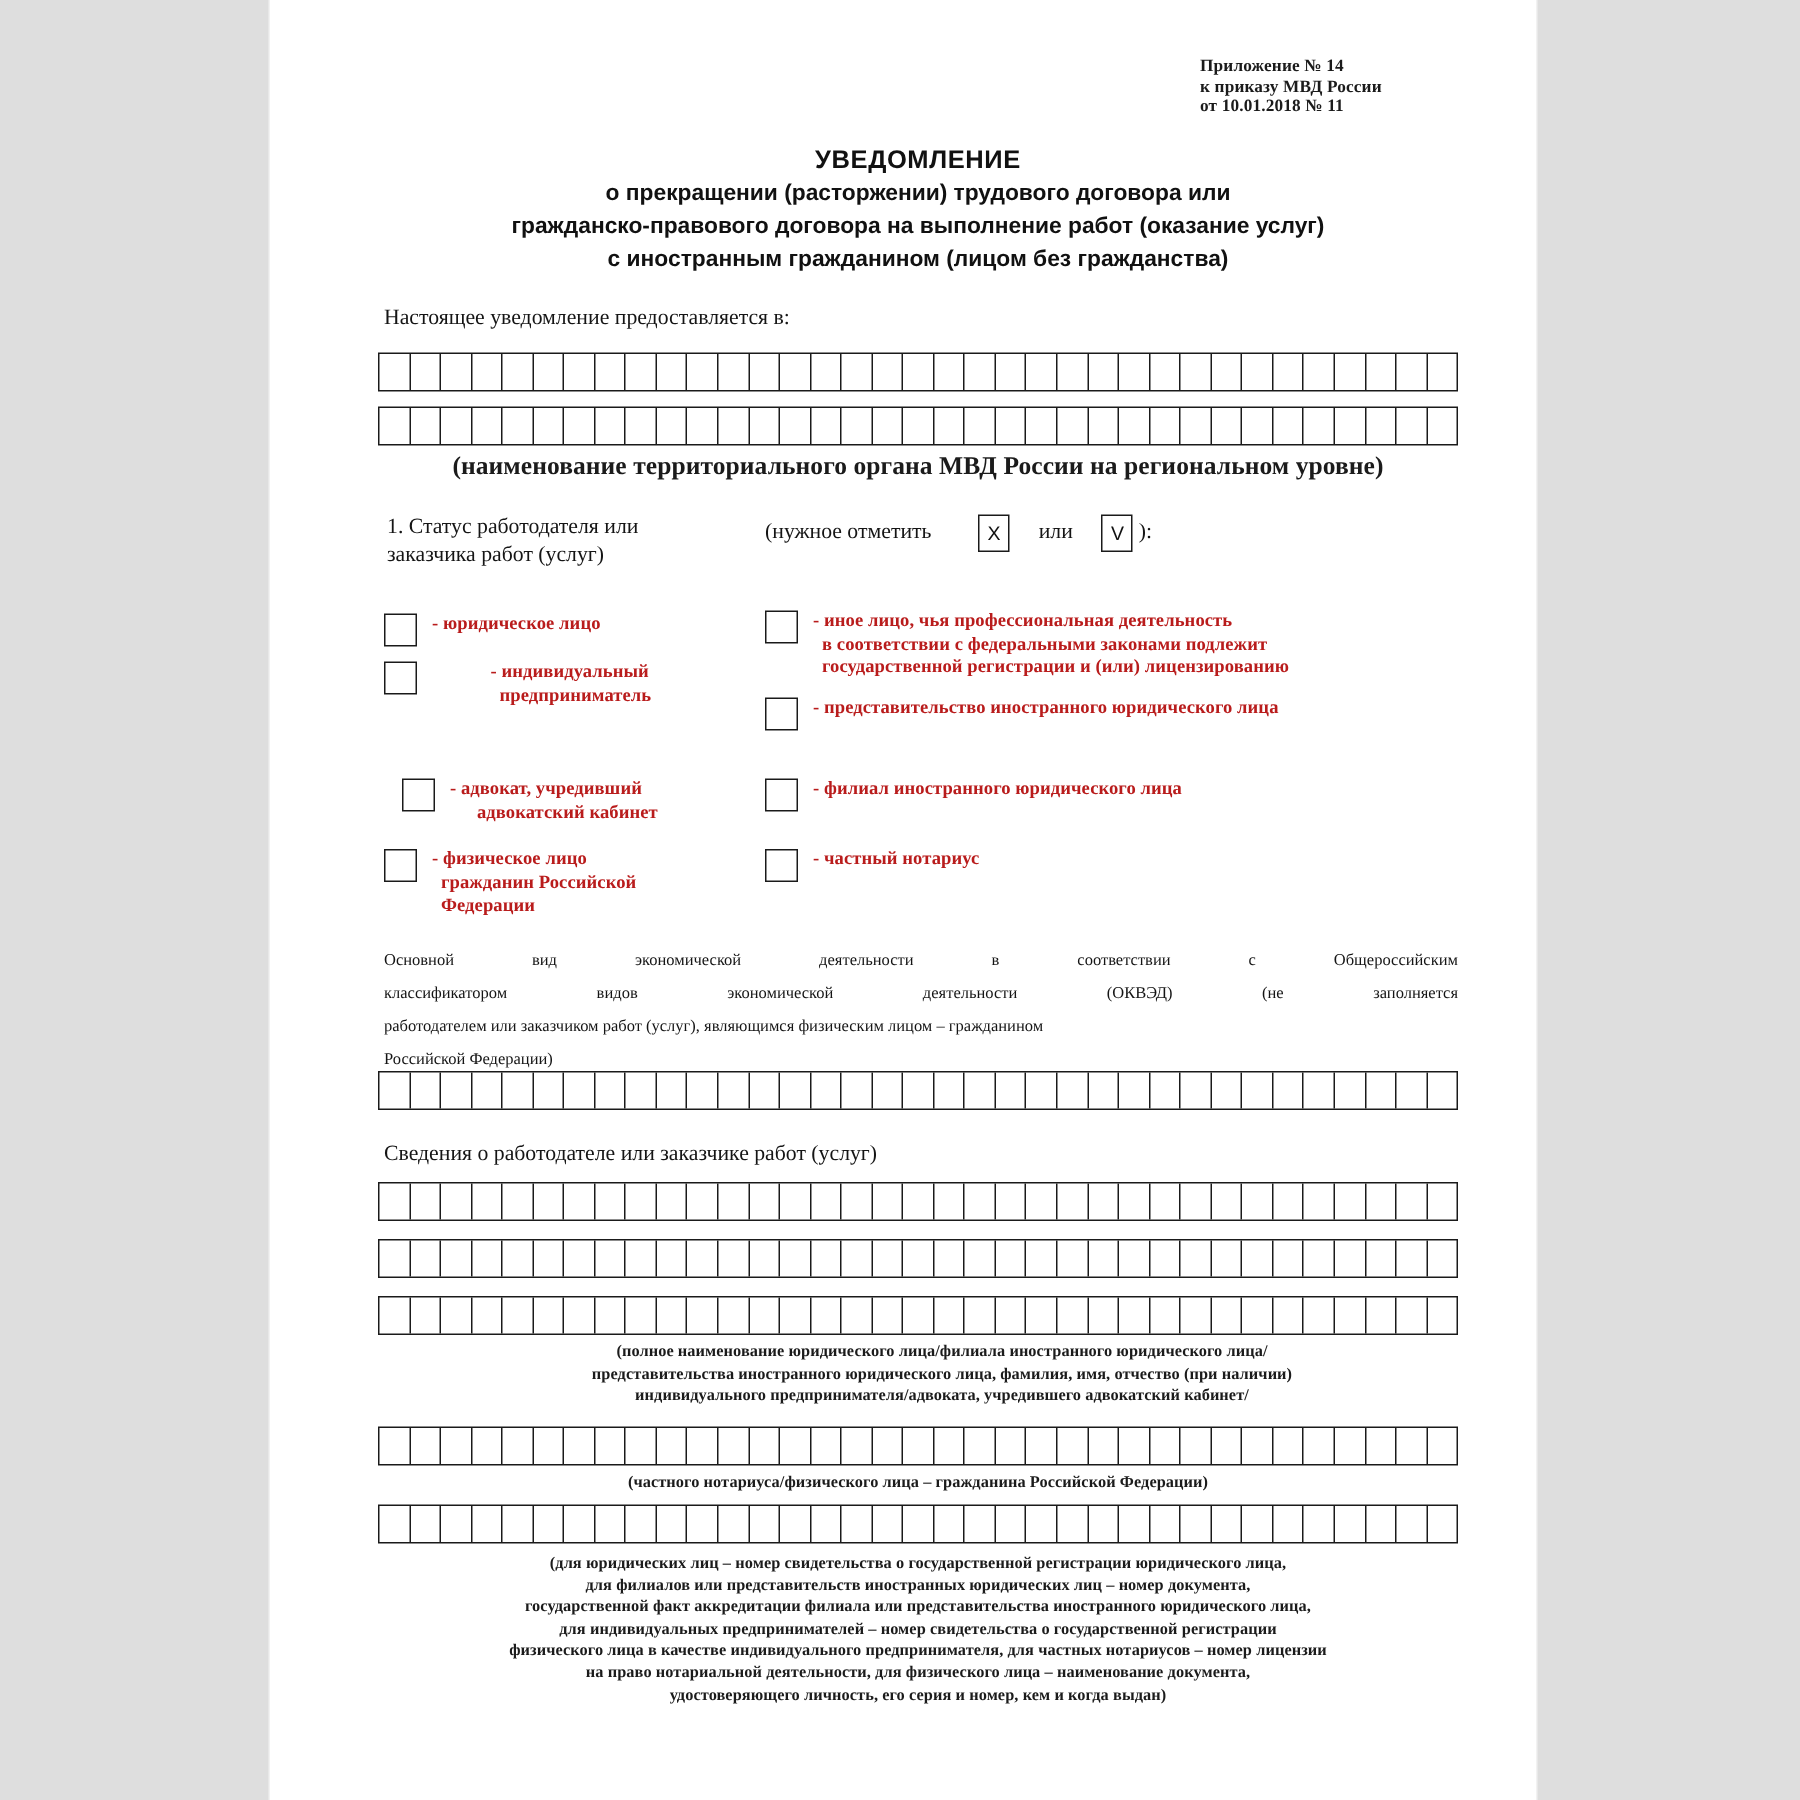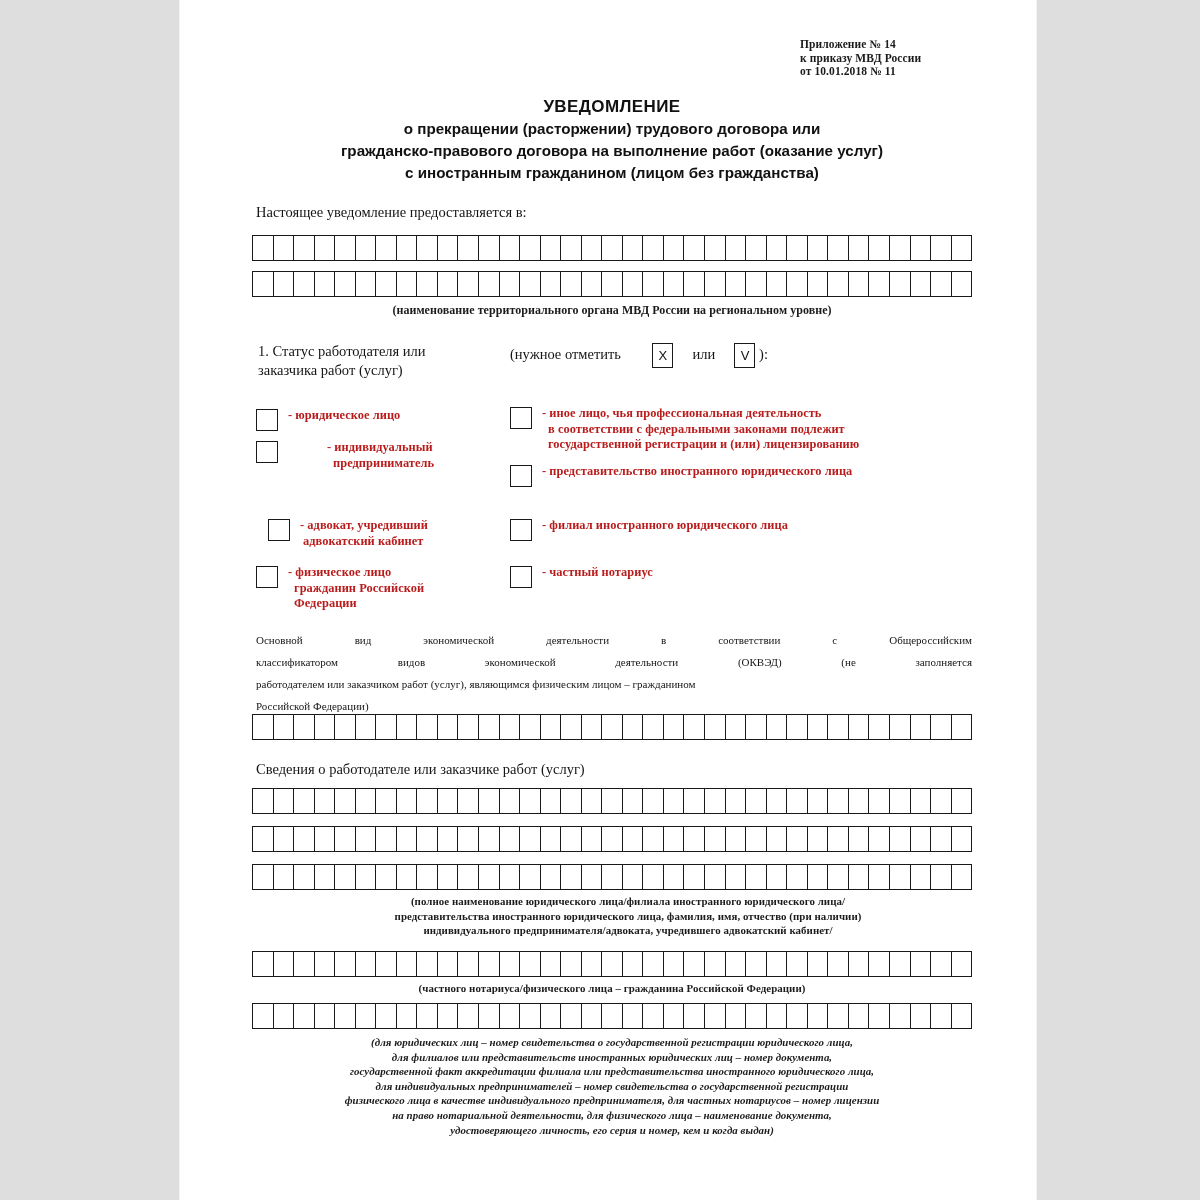--- a/index.html
+++ b/index.html
@@ -15,21 +15,20 @@
   }
   .page {
     position: absolute;
     left: 180px;
     top: 0;
     width: 844px;
     height: 1200px;
     background: #ffffff;
     box-shadow: 0 0 0 1px #f2f2f2;
     overflow: hidden;
-    padding-left: 12px;
   }
   .page-inner {
     position: absolute;
     left: 72px;
     top: 0;
     width: 720px;
   }
 
   
   .header-note {
@@ -67,21 +66,21 @@
     line-height: 22px;
   }
 
   
   .body-line {
     font-size: 14.5px;
     line-height: 19px;
     color: #151515;
   }
   .caption {
-    font-size: 12px;
+    font-size: 17px;
     line-height: 15px;
     text-align: center;
     color: #1b1b1b;
     font-weight: 700;
     letter-spacing: .05px;
   }
   .caption.small {
     font-size: 10.9px;
     line-height: 14.6px;
   }
@@ -279,21 +278,21 @@
       <div class="opt-label">
         <div>- индивидуальный</div>
         <div style="margin-left:6px;">предприниматель</div>
       </div>
     </div>
 
     <div class="abs opt" style="left:16px; top:518px; width:250px;">
       <div class="opt-box"></div>
       <div class="opt-label">
         <div>- адвокат, учредивший</div>
-        <div style="margin-left:3px;">адвокатский кабинет</div>
+        <div style="margin-left:18px;">адвокатский кабинет</div>
       </div>
     </div>
 
     <div class="abs opt" style="left:4px; top:565px; width:250px;">
       <div class="opt-box"></div>
       <div class="opt-label">
         <div>- физическое лицо</div>
         <div style="margin-left:6px;">гражданин Российской</div>
         <div style="margin-left:6px;">Федерации</div>
       </div>
@@ -573,21 +572,21 @@
           <div class="cell"></div>
           <div class="cell"></div>
           <div class="cell"></div>
           <div class="cell"></div>
           <div class="cell"></div>
           <div class="cell"></div>
           <div class="cell"></div>
         </div>
       </div>
 
-    <div class="abs caption small" style="left:0; top:1035px; width:720px;font-style:italic;">
+    <div class="abs caption small" style="left:0; top:1035px; width:720px;">
       <div>(для юридических лиц – номер свидетельства о государственной регистрации юридического лица,</div>
       <div>для филиалов или представительств иностранных юридических лиц – номер документа,</div>
       <div>государственной факт аккредитации филиала или представительства иностранного юридического лица,</div>
       <div>для индивидуальных предпринимателей – номер свидетельства о государственной регистрации</div>
       <div>физического лица в качестве индивидуального предпринимателя, для частных нотариусов – номер лицензии</div>
       <div>на право нотариальной деятельности, для физического лица – наименование документа,</div>
       <div>удостоверяющего личность, его серия и номер, кем и когда выдан)</div>
     </div>
 
   </div>

